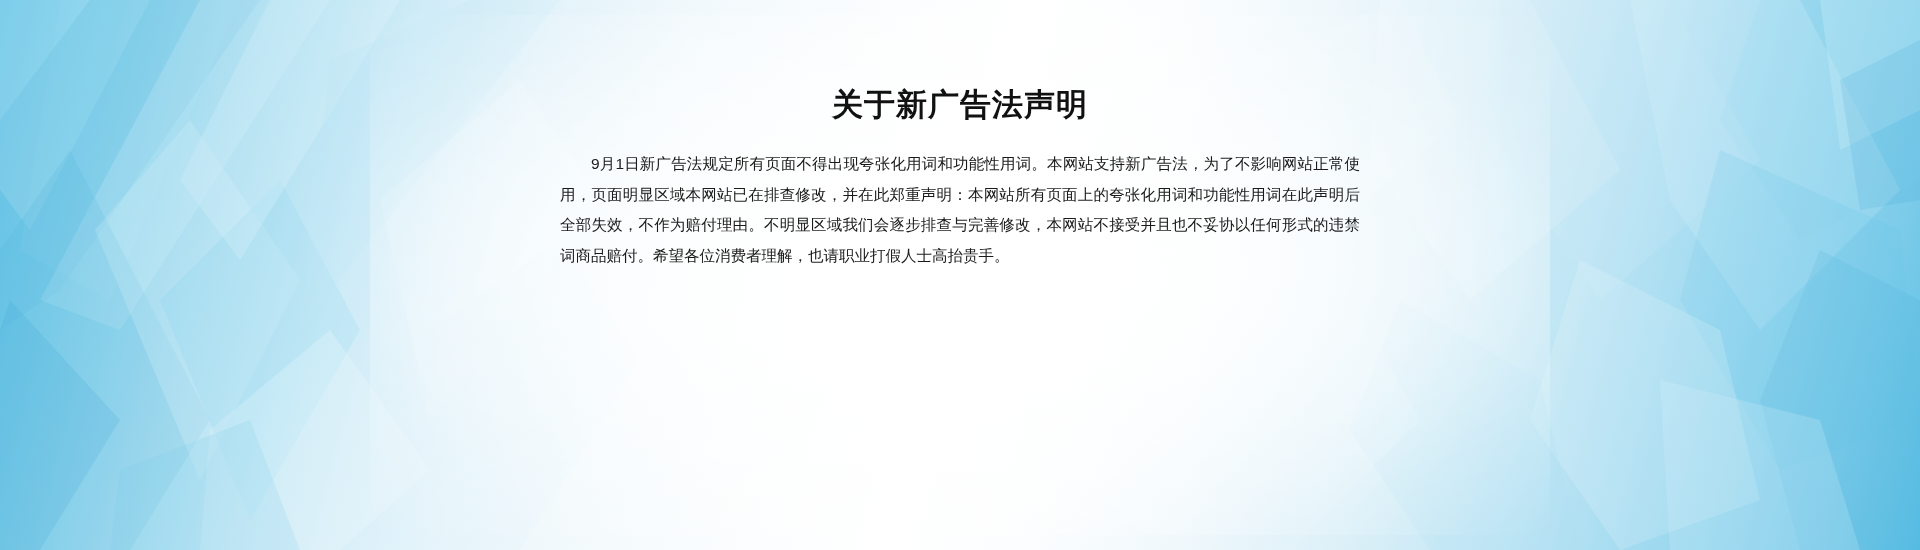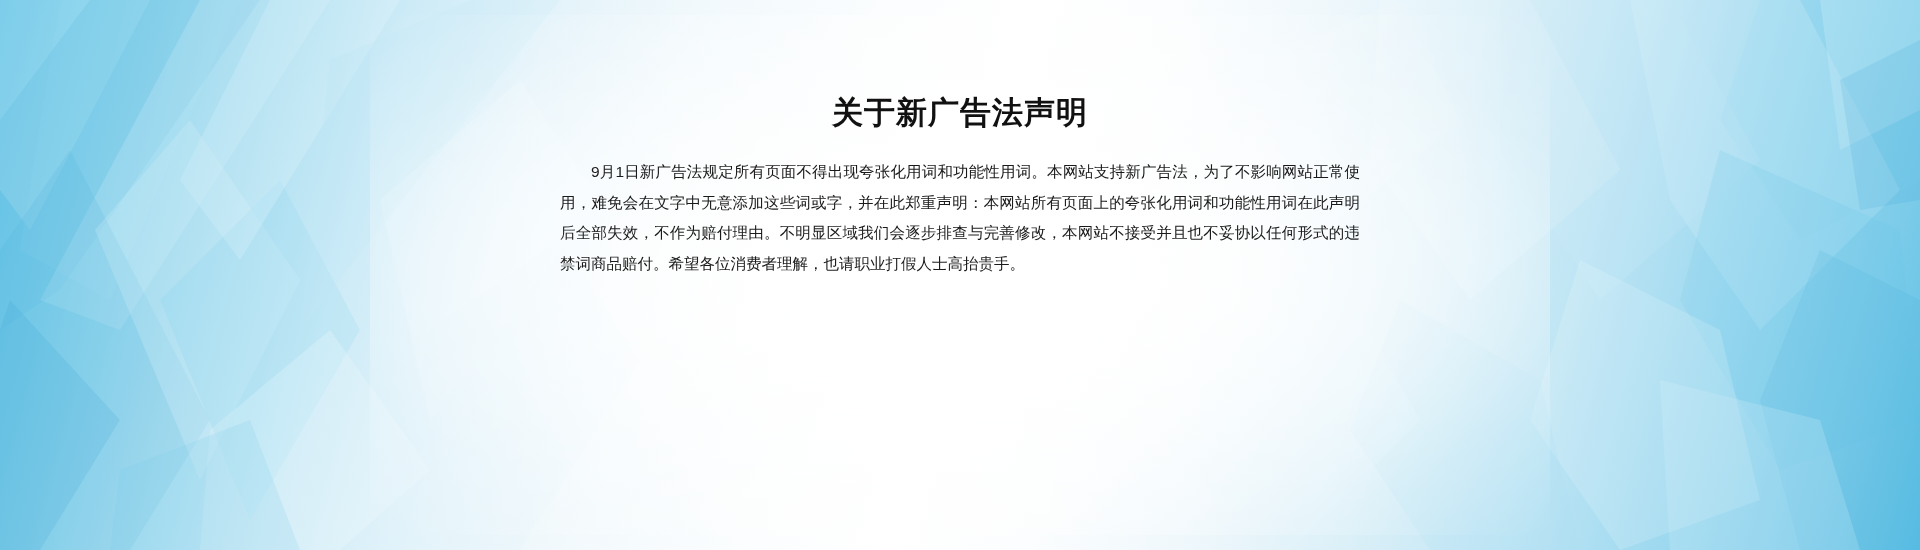--- a/index.html
+++ b/index.html
@@ -53,21 +53,21 @@
         rgba(255,255,255,0.55) 55%,
         rgba(255,255,255,0.18) 78%,
         rgba(255,255,255,0) 100%);
     pointer-events: none;
   }
 
   .content {
     position: relative;
     z-index: 5;
     width: 800px;
-    margin: 16px auto;
+    margin: 8px auto;
     padding-top: 78px;
   }
 
   .title {
     text-align: center;
     font-size: 31px;
     font-weight: bold;
     color: #111111;
     letter-spacing: 1px;
     margin: 0 0 26px 0;
@@ -132,17 +132,17 @@
       <polygon points="0,330 130,260 220,420 90,550 0,480" fill="#e6f6fc" opacity="0.30"></polygon>
     </g>
   </svg>
 
   <div class="glow-center"></div>
 
   <div class="content">
 
     <h1 class="title">关于新广告法声明</h1>
 
-    <p class="body-text para-indent">9月1日新广告法规定所有页面不得出现夸张化用词和功能性用词。本网站支持新广告法，为了不影响网站正常使用，难免会在文字中无意添加这些词或字，并在此郑重声明：本网站所有页面上的夸张化用词和功能性用词在此声明后全部失效，不作为赔付理由。不明显区域我们会逐步排查与完善修改，本网站不接受并且也不妥协以任何形式的违禁词商品赔付。希望各位消费者理解，也请职业打假人士高抬贵手。</p>
+    <p class="body-text para-indent">9月1日新广告法规定所有页面不得出现夸张化用词和功能性用词。本网站支持新广告法，为了不影响网站正常使用，页面明显区域本网站已在排查修改，并在此郑重声明：本网站所有页面上的夸张化用词和功能性用词在此声明后全部失效，不作为赔付理由。不明显区域我们会逐步排查与完善修改，本网站不接受并且也不妥协以任何形式的违禁词商品赔付。希望各位消费者理解，也请职业打假人士高抬贵手。</p>
 
 
   </div>
 </div>
 
 </body></html>

